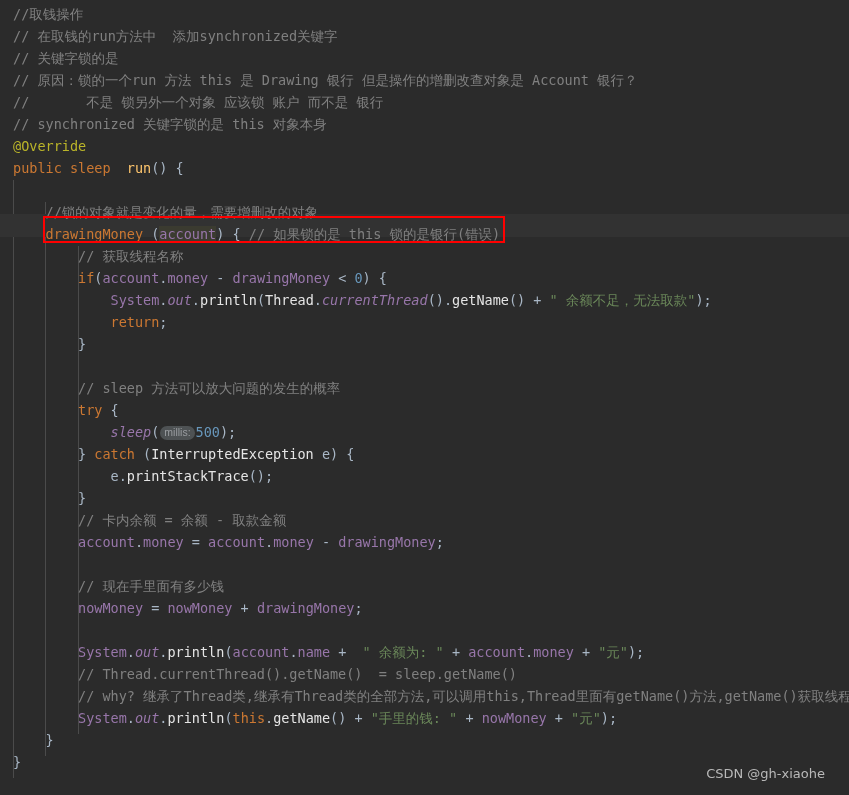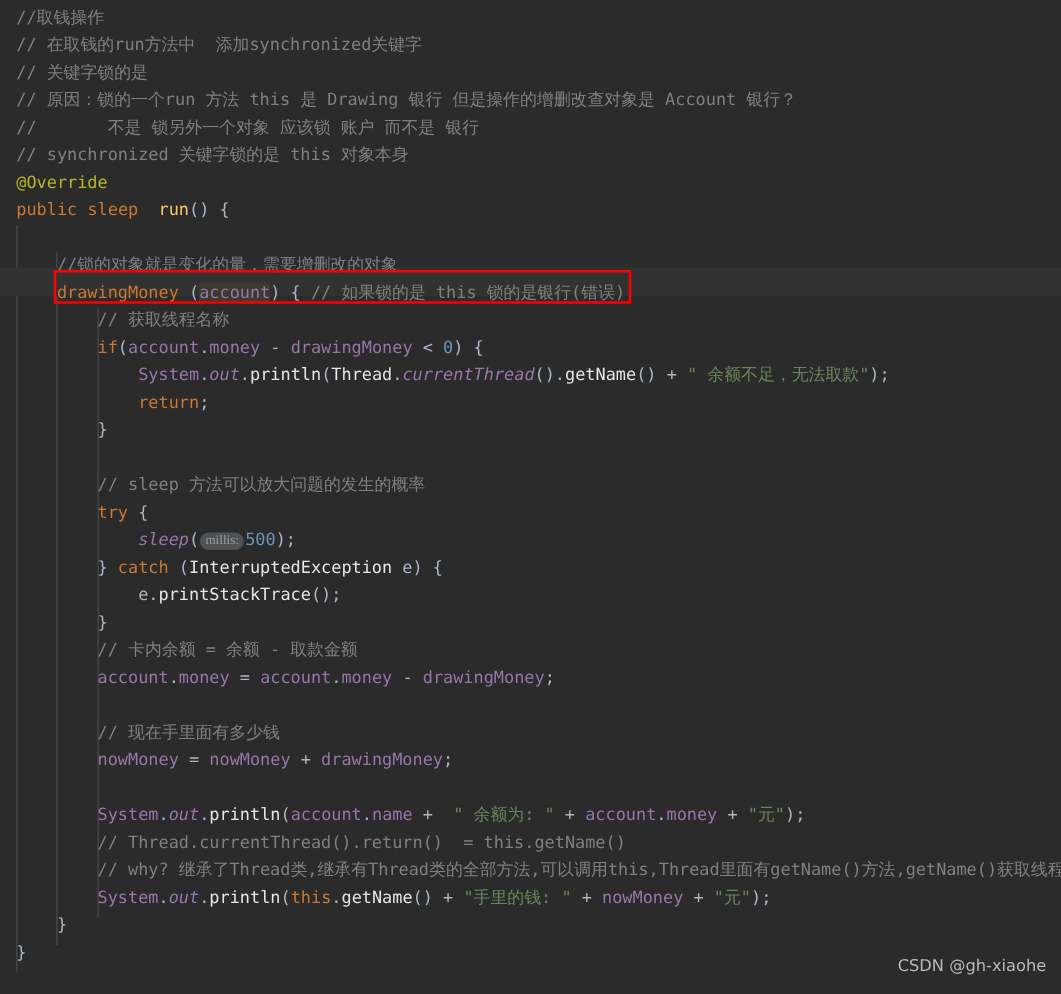--- a/index.html
+++ b/index.html
@@ -57,40 +57,40 @@
   .stat  { color: #9876aa; font-style: italic; }
   .cls   { color: #e5e5e5; }
   .plain { color: #a9b7c6; }
   .occ   { background: #3b3b30; }
   
   .hint {
     display: inline-block;
     background: #4e5254;
     color: #9a9da1;
     border-radius: 7px;
-    font-family: Liberation Serif, serif;
+    font-family: Liberation Sans, sans-serif;
     font-size: 10.5px;
     line-height: 13px;
     padding: 0 4px 1px 4px;
     position: relative;
     top: -1px;
     margin: 0 1px;
   }
   
   #annotation-box {
     position: absolute;
     border: 2px solid #ff0000;
     box-sizing: border-box;
     z-index: 5;
     pointer-events: none;
   }
   
   #watermark {
     position: absolute;
-    right: 12px;
+    right: 24px;
     bottom: 10px;
     color: #b9b9b9;
     font-family: "DejaVu Sans", "Liberation Sans", sans-serif;
     font-size: 13px;
     z-index: 6;
     white-space: nowrap;
   }
 </style>
 </head>
 <body>
@@ -153,21 +153,21 @@
     <div class="ln"></div>
 
     <div class="ln"><span class="plain">        </span><span class="cmt">// 现在手里面有多少钱</span></div>
 
     <div class="ln"><span class="plain">        </span><span class="field">nowMoney</span><span class="plain"> = </span><span class="field">nowMoney</span><span class="plain"> + </span><span class="field">drawingMoney</span><span class="plain">;</span></div>
 
     <div class="ln"></div>
 
     <div class="ln"><span class="plain">        </span><span class="field">System</span><span class="plain">.</span><span class="stat">out</span><span class="plain">.</span><span class="cls">println</span><span class="plain">(</span><span class="field">account</span><span class="plain">.</span><span class="field">name</span><span class="plain"> +  </span><span class="str">" 余额为: "</span><span class="plain"> + </span><span class="field">account</span><span class="plain">.</span><span class="field">money</span><span class="plain"> + </span><span class="str">"元"</span><span class="plain">);</span></div>
 
-    <div class="ln"><span class="plain">        </span><span class="cmt">// Thread.currentThread().return()  = this.getName()</span></div>
+    <div class="ln"><span class="plain">        </span><span class="cmt">// Thread.currentThread().getName()  = sleep.getName()</span></div>
 
     <div class="ln"><span class="plain">        </span><span class="cmt">// why? 继承了Thread类,继承有Thread类的全部方法,可以调用this,Thread里面有getName()方法,getName()获取线程名称</span></div>
 
 
     <div class="ln"><span class="plain">        </span><span class="field">System</span><span class="plain">.</span><span class="stat">out</span><span class="plain">.</span><span class="cls">println</span><span class="plain">(</span><span class="kw">this</span><span class="plain">.</span><span class="cls">getName</span><span class="plain">() + </span><span class="str">"手里的钱: "</span><span class="plain"> + </span><span class="field">nowMoney</span><span class="plain"> + </span><span class="str">"元"</span><span class="plain">);</span></div>
 
     <div class="ln"><span class="plain">    }</span></div>
 
     <div class="ln"><span class="plain">}</span></div>
 

